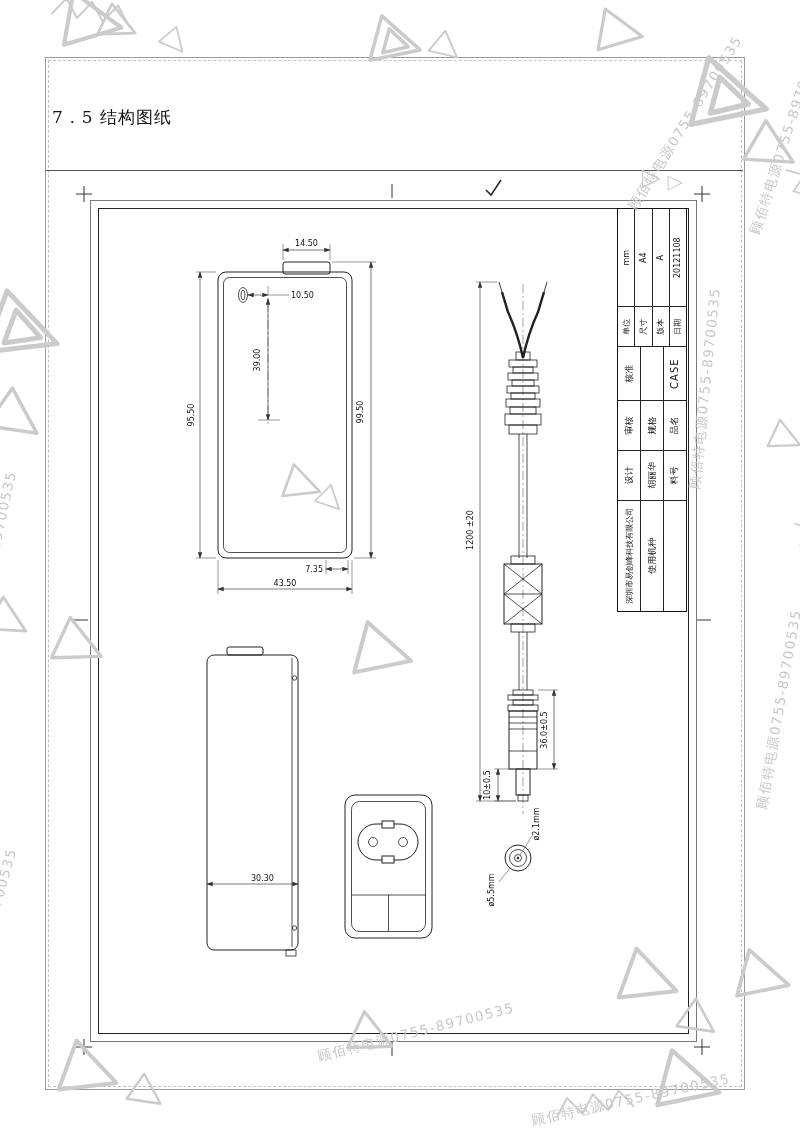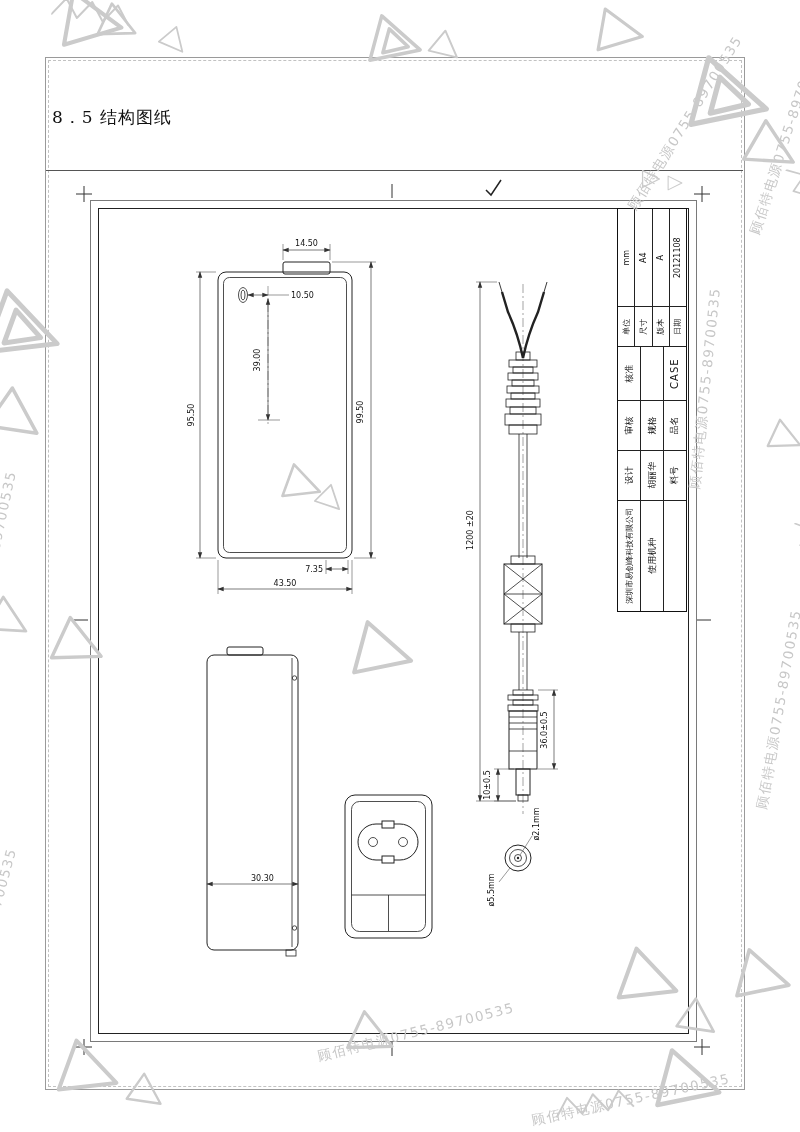--- a/index.html
+++ b/index.html
@@ -58,21 +58,21 @@
 </style>
 </head>
 <body>
 
 <div id="page">
 
   <div class="deco-frame">
     <div class="deco-frame-inner"></div>
   </div>
 
-  <div class="heading">8．5 结构图纸</div>
+  <div class="heading">7．5 结构图纸</div>
   <div class="header-rule"></div>
 
   <div class="sheet"></div>
   <div class="sheet-inner"></div>
 
   <svg id="drawing" width="605" height="840" viewBox="0 0 605 840">
     <defs>
       <marker id="arr" viewBox="0 0 10 10" refX="9" refY="5" markerWidth="9" markerHeight="9" orient="auto-start-reverse">
         <path d="M0,1.5 L10,5 L0,8.5 z" fill="#333"></path>
       </marker>

